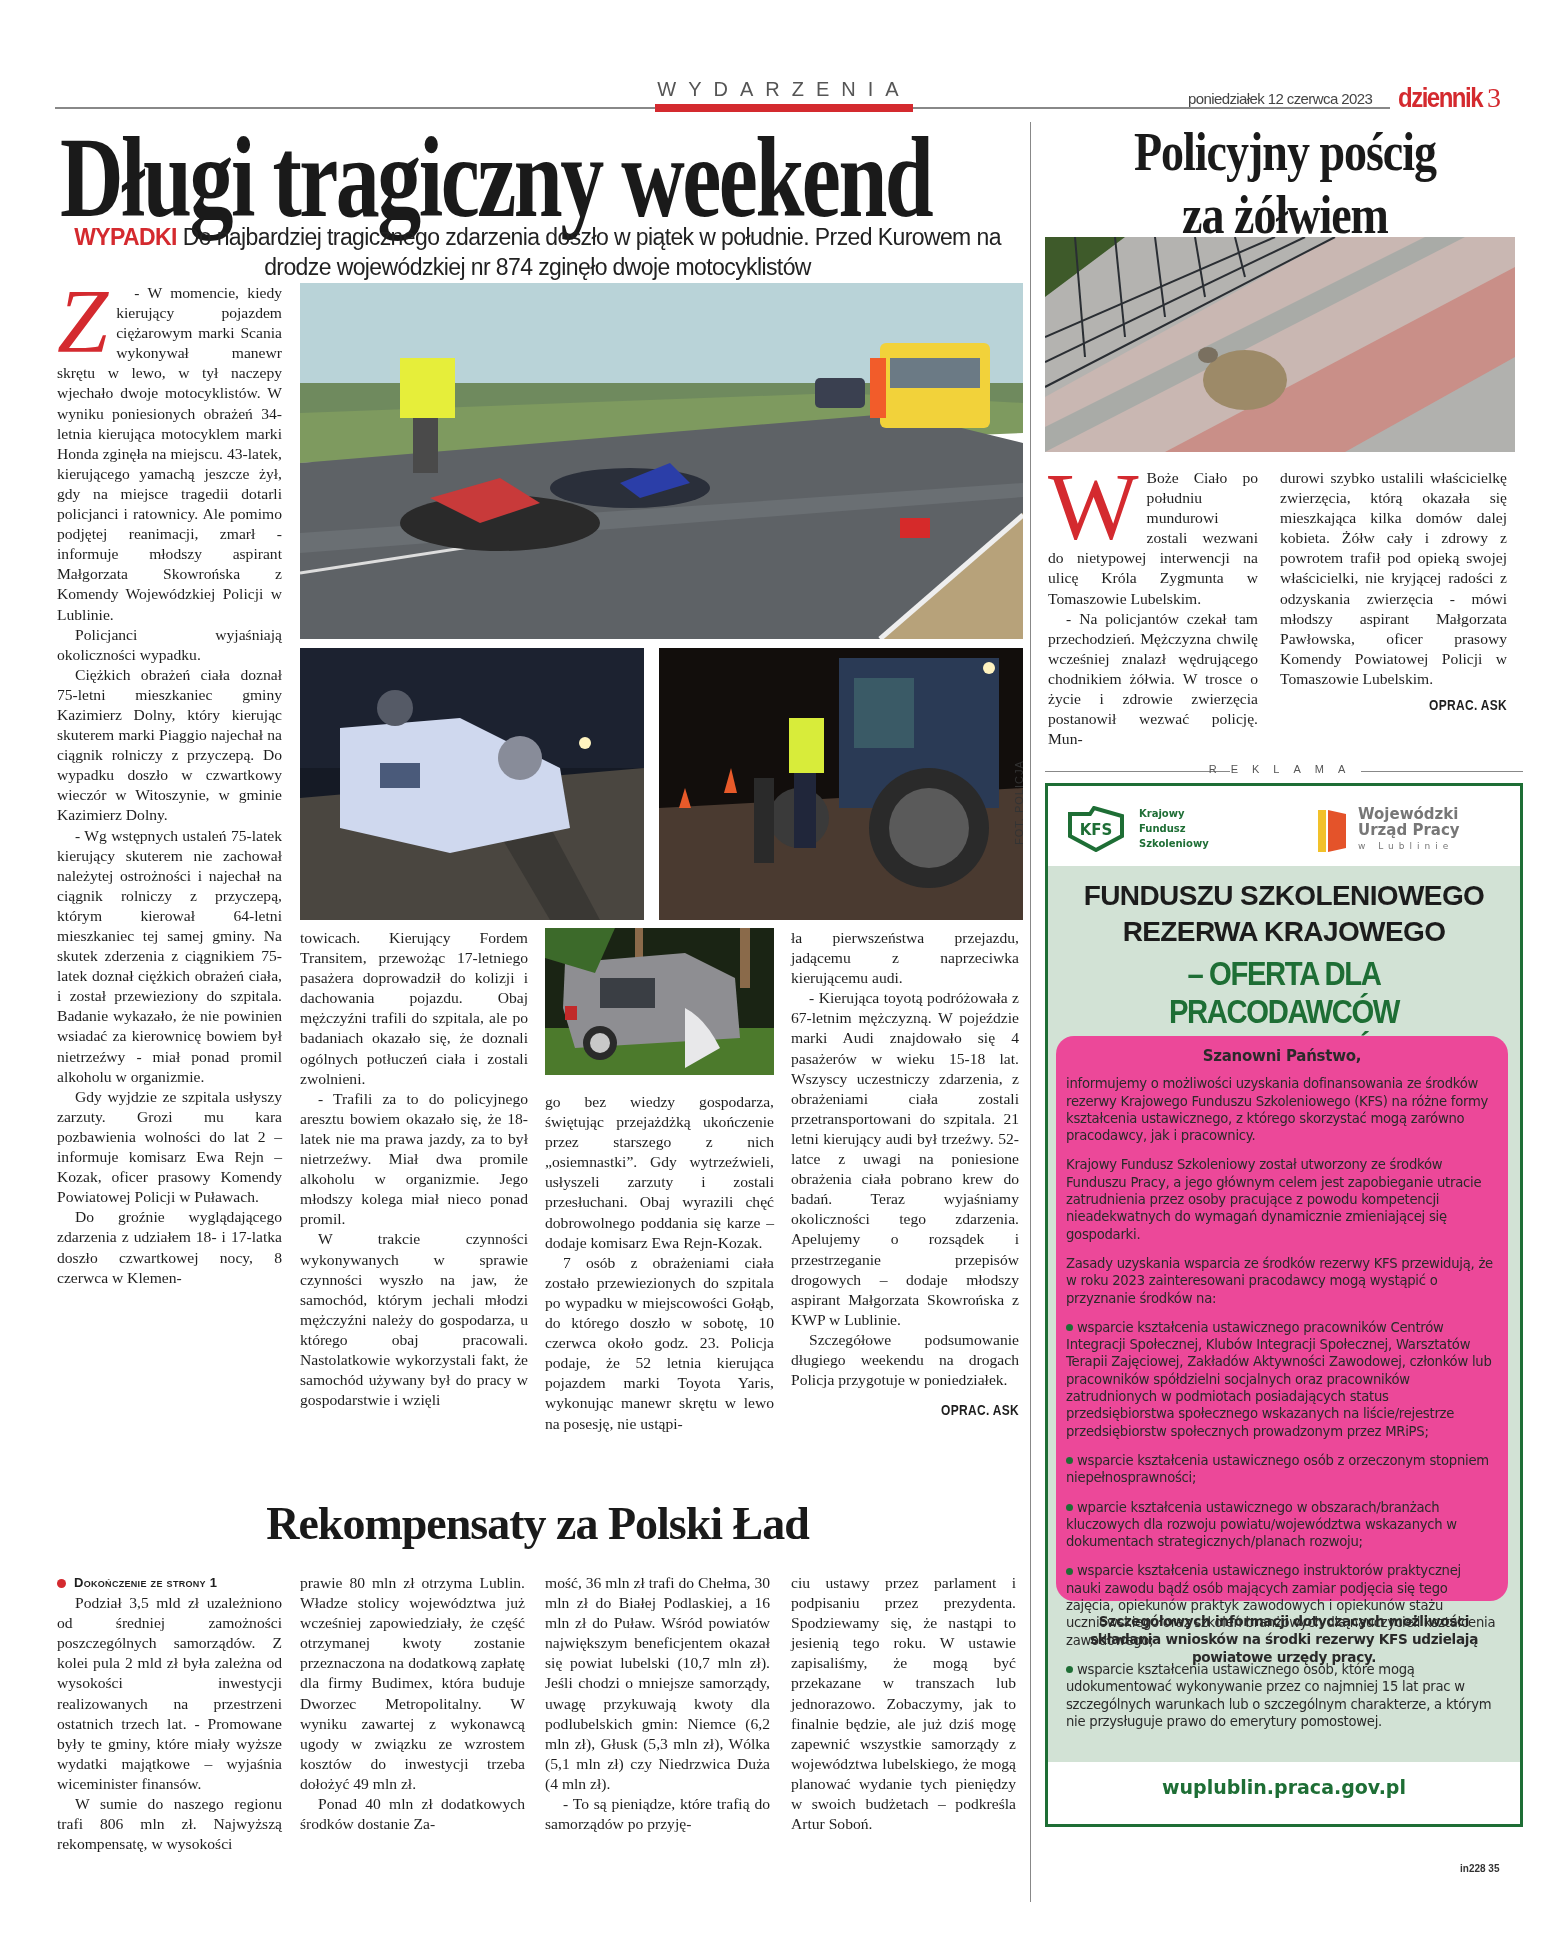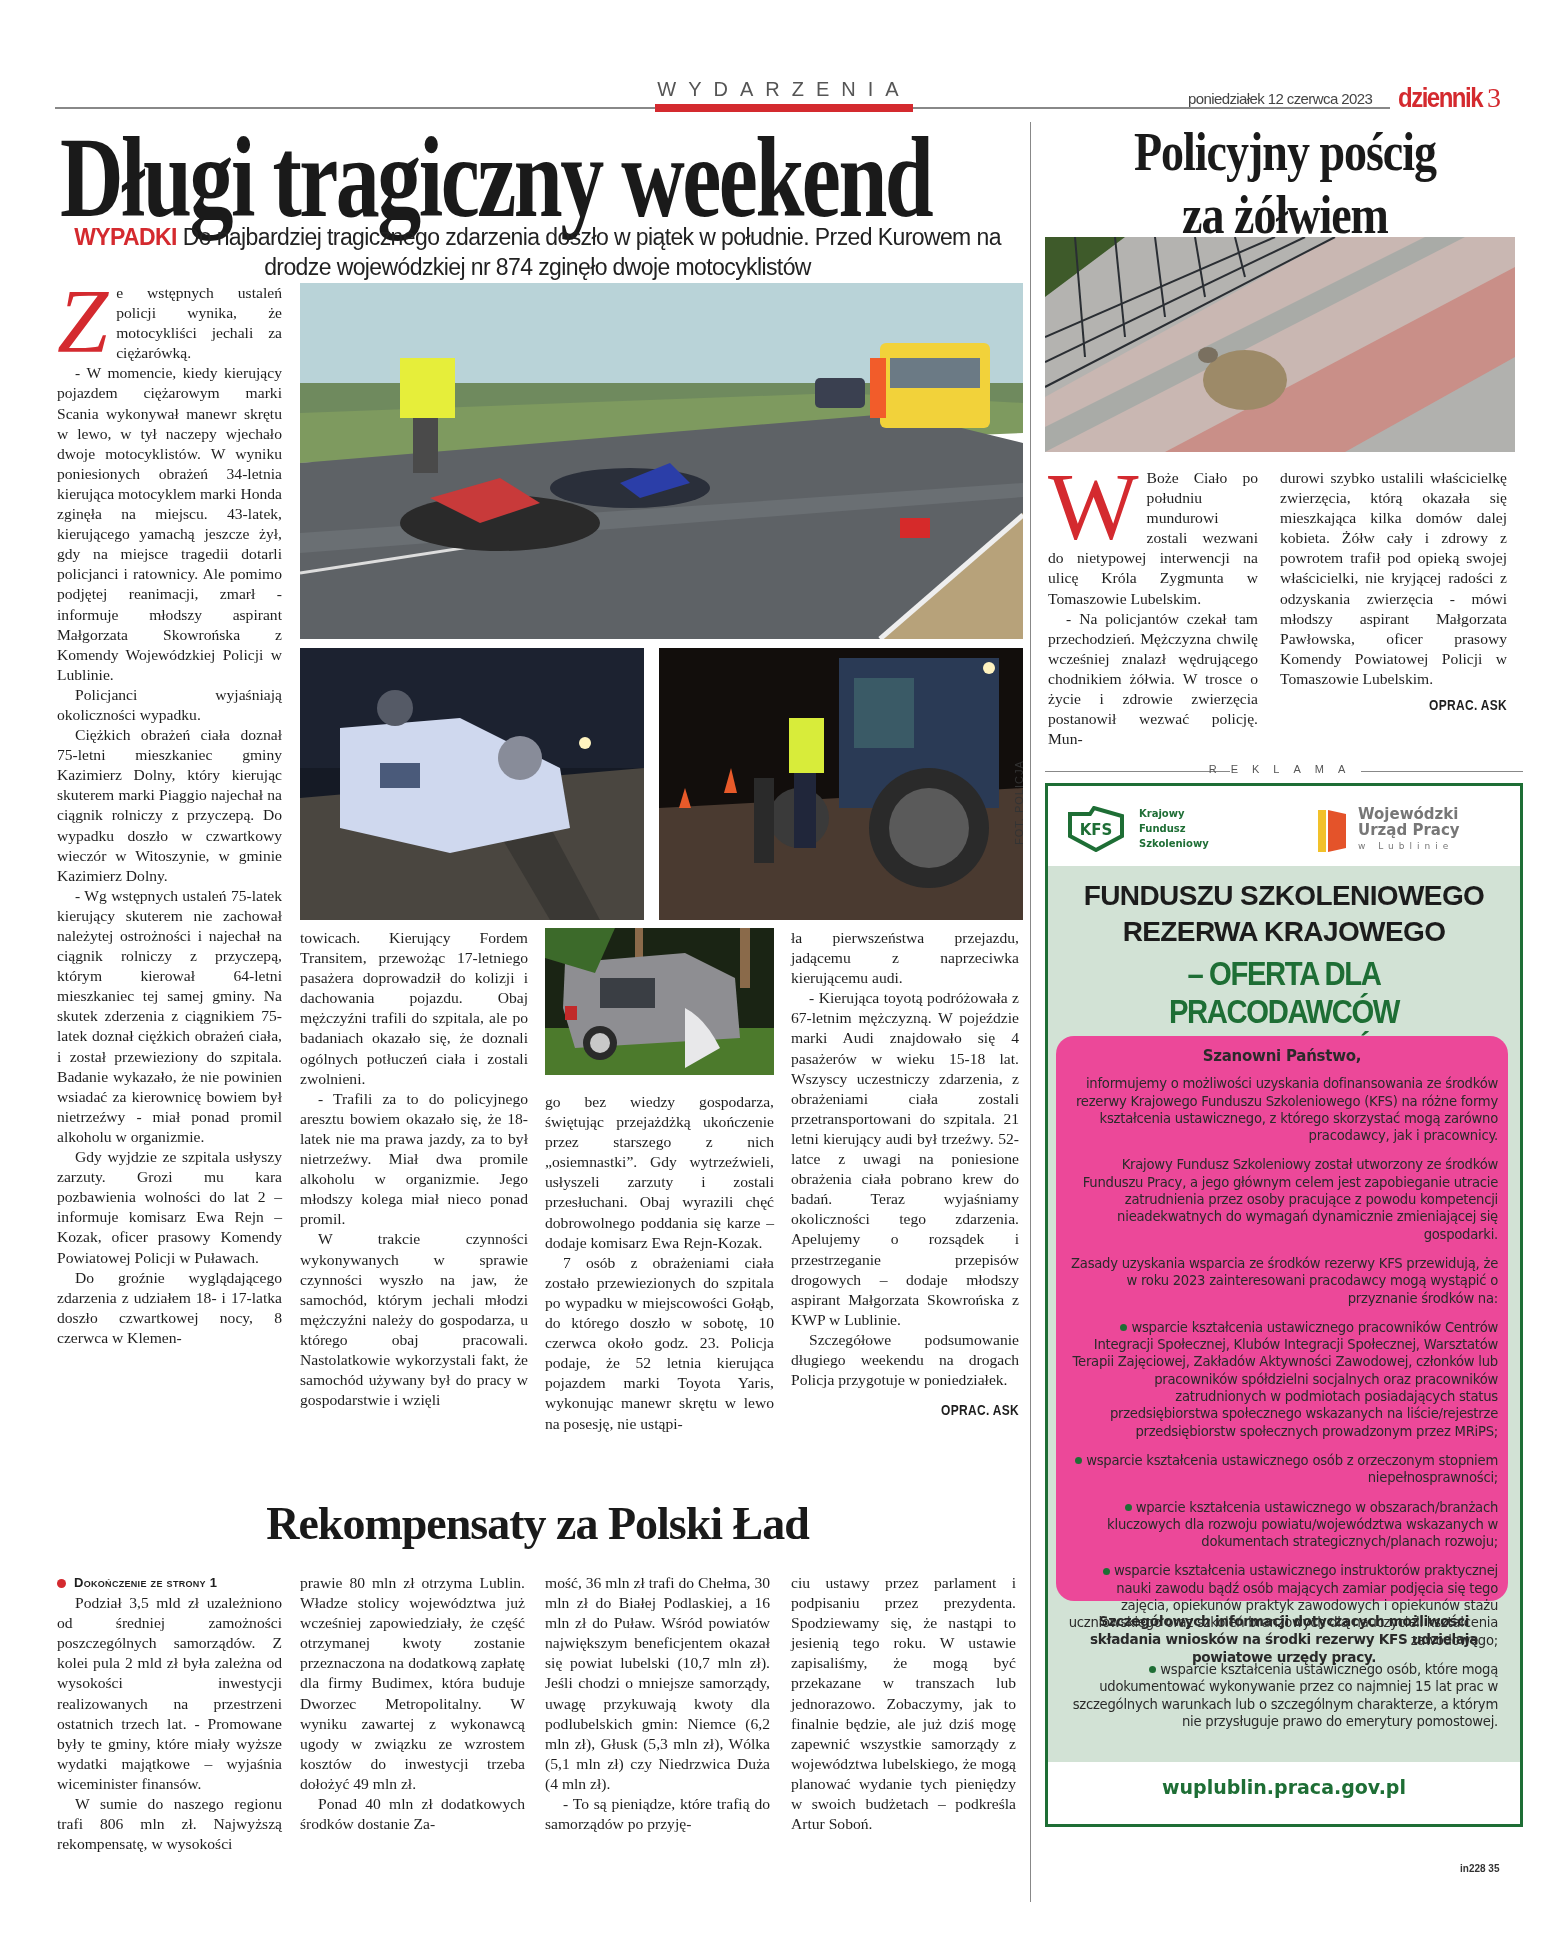--- a/index.html
+++ b/index.html
@@ -44,21 +44,21 @@
   .reklama .txt { position: absolute; left: 0; right: 0; text-align: center; font-family: "Liberation Sans", sans-serif; font-size: 11px; letter-spacing: 14px; color: #555; }
 
   
   .ad { left: 1045px; top: 783px; width: 478px; height: 1044px; border: 3px solid #1e6e35; background: #ffffff; }
   .ad-logos { position: absolute; left: 0; top: 0; width: 100%; height: 80px; background: #fff; }
   .ad-green { position: absolute; left: 0; top: 80px; width: 100%; height: 896px; background: #d2e2d5; }
   .ad-h1 { position: absolute; left: 0; top: 92px; width: 100%; text-align: center; font-family: "Liberation Sans", sans-serif; font-weight: 700; font-size: 28px; line-height: 36px; color: #1c1c1c; letter-spacing: -0.6px; }
   .ad-h2 { position: absolute; left: 0; top: 168px; width: 100%; text-align: center; font-family: "Liberation Sans", sans-serif; font-weight: 700; font-size: 34px; line-height: 38px; color: #1e6e35; letter-spacing: -1.6px; transform: scaleX(0.86); }
   .ad-box { position: absolute; left: 8px; top: 250px; width: 452px; height: 565px; background: #ec4899; border-radius: 18px; padding: 12px 10px; font-family: "DejaVu Sans", sans-serif; font-size: 13.2px; line-height: 17.3px; color: #2a2a2a; letter-spacing: -0.25px; }
   .ad-box .greet { text-align: center; font-weight: 700; font-size: 15px; margin-bottom: 10px; }
-  .ad-box p { margin-bottom: 12px; text-align: right; }
+  .ad-box p { margin-bottom: 12px; }
   .ad-box .bullet::before { content: ""; display: inline-block; width: 7px; height: 7px; border-radius: 50%; background: #1e6e35; margin-right: 4px; vertical-align: middle; }
   .ad-foot { position: absolute; left: 20px; top: 826px; width: 432px; text-align: center; font-family: "DejaVu Sans", sans-serif; font-weight: 700; font-size: 13.6px; line-height: 18px; color: #2a2a2a; letter-spacing: -0.3px; }
   .ad-url { position: absolute; left: 0; top: 990px; width: 100%; text-align: center; font-family: "DejaVu Sans", sans-serif; font-weight: 700; font-size: 19px; color: #1e6e35; }
   .ad-code { left: 1460px; top: 1863px; font-family: "Liberation Sans", sans-serif; font-weight: 700; font-size: 10px; color: #333; }
 
   .kfs-logo { position: absolute; left: 18px; top: 20px; width: 60px; height: 46px; }
   .kfs-name { position: absolute; left: 82px; top: 20px; font-family: "DejaVu Sans", sans-serif; font-weight: 700; font-size: 10px; line-height: 15px; color: #1e6e35; margin-left: 9px; }
   .wup-logo { position: absolute; left: 270px; top: 22px; width: 30px; height: 46px; }
   .wup-name { position: absolute; left: 310px; top: 20px; font-family: "DejaVu Sans", sans-serif; font-weight: 700; font-size: 15px; line-height: 16px; color: #777; }
   .wup-sub { font-size: 9px; letter-spacing: 5px; font-weight: 400; }
@@ -154,21 +154,20 @@
     <circle cx="55" cy="115" r="17" fill="#2a2a2a"></circle>
     <circle cx="55" cy="115" r="10" fill="#c8c8c8"></circle>
     <rect x="20" y="78" width="12" height="14" fill="#c22a2a"></rect>
     <path d="M140,80 Q160,90 175,120 L140,140 Z" fill="#e8e8ea"></path>
     <path d="M0,0 L70,0 L50,45 L0,30Z" fill="#3c6a2a"></path>
   </svg>
 </div>
 
 <div class="abs col" style="left:57px;top:283px;width:225px;">
   <span class="dropcap">Z</span>
-  <p class="noind">e wstępnych ustaleń policji wynika, że motocykliści jechali za ciężarówką.</p>
   <p>- W momencie, kiedy kierujący pojazdem ciężarowym marki Scania wykonywał manewr skrętu w lewo, w tył naczepy wjechało dwoje motocyklistów. W wyniku poniesionych obrażeń 34-letnia kierująca motocyklem marki Honda zginęła na miejscu. 43-latek, kierującego yamachą jeszcze żył, gdy na miejsce tragedii dotarli policjanci i ratownicy. Ale pomimo podjętej reanimacji, zmarł - informuje młodszy aspirant Małgorzata Skowrońska z Komendy Wojewódzkiej Policji w Lublinie.</p>
   <p>Policjanci wyjaśniają okoliczności wypadku.</p>
   <p>Ciężkich obrażeń ciała doznał 75-letni mieszkaniec gminy Kazimierz Dolny, który kierując skuterem marki Piaggio najechał na ciągnik rolniczy z przyczepą. Do wypadku doszło w czwartkowy wieczór w Witoszynie, w gminie Kazimierz Dolny.</p>
   <p>- Wg wstępnych ustaleń 75-latek kierujący skuterem nie zachował należytej ostrożności i najechał na ciągnik rolniczy z przyczepą, którym kierował 64-letni mieszkaniec tej samej gminy. Na skutek zderzenia z ciągnikiem 75-latek doznał ciężkich obrażeń ciała, i został przewieziony do szpitala. Badanie wykazało, że nie powinien wsiadać za kierownicę bowiem był nietrzeźwy - miał ponad promil alkoholu w organizmie.</p>
   <p>Gdy wyjdzie ze szpitala usłyszy zarzuty. Grozi mu kara pozbawienia wolności do lat 2 – informuje komisarz Ewa Rejn – Kozak, oficer prasowy Komendy Powiatowej Policji w Puławach.</p>
   <p>Do groźnie wyglądającego zdarzenia z udziałem 18- i 17-latka doszło czwartkowej nocy, 8 czerwca w Klemen-</p>
 </div>
 
 <div class="abs col" style="left:300px;top:928px;width:228px;">
   <p class="noind">towicach. Kierujący Fordem Transitem, przewożąc 17-letniego pasażera doprowadził do kolizji i dachowania pojazdu. Obaj mężczyźni trafili do szpitala, ale po badaniach okazało się, że doznali ogólnych potłuczeń ciała i zostali zwolnieni.</p>

